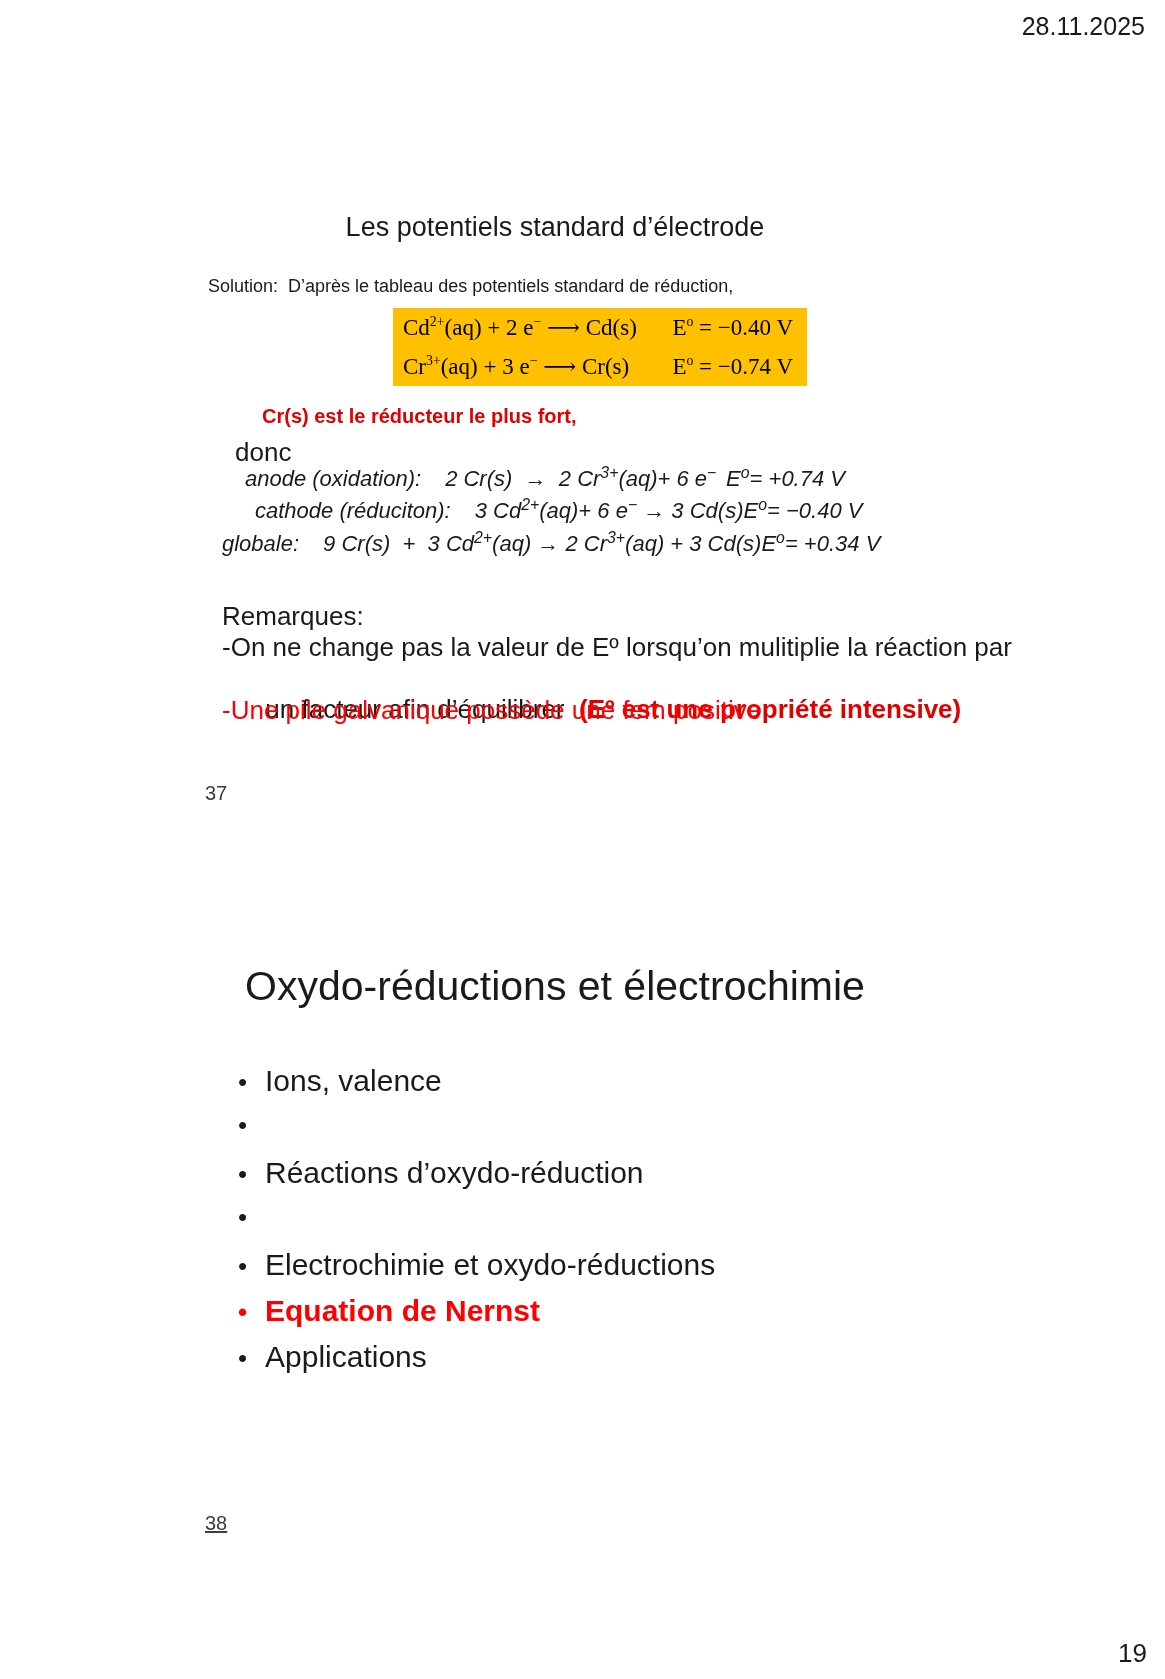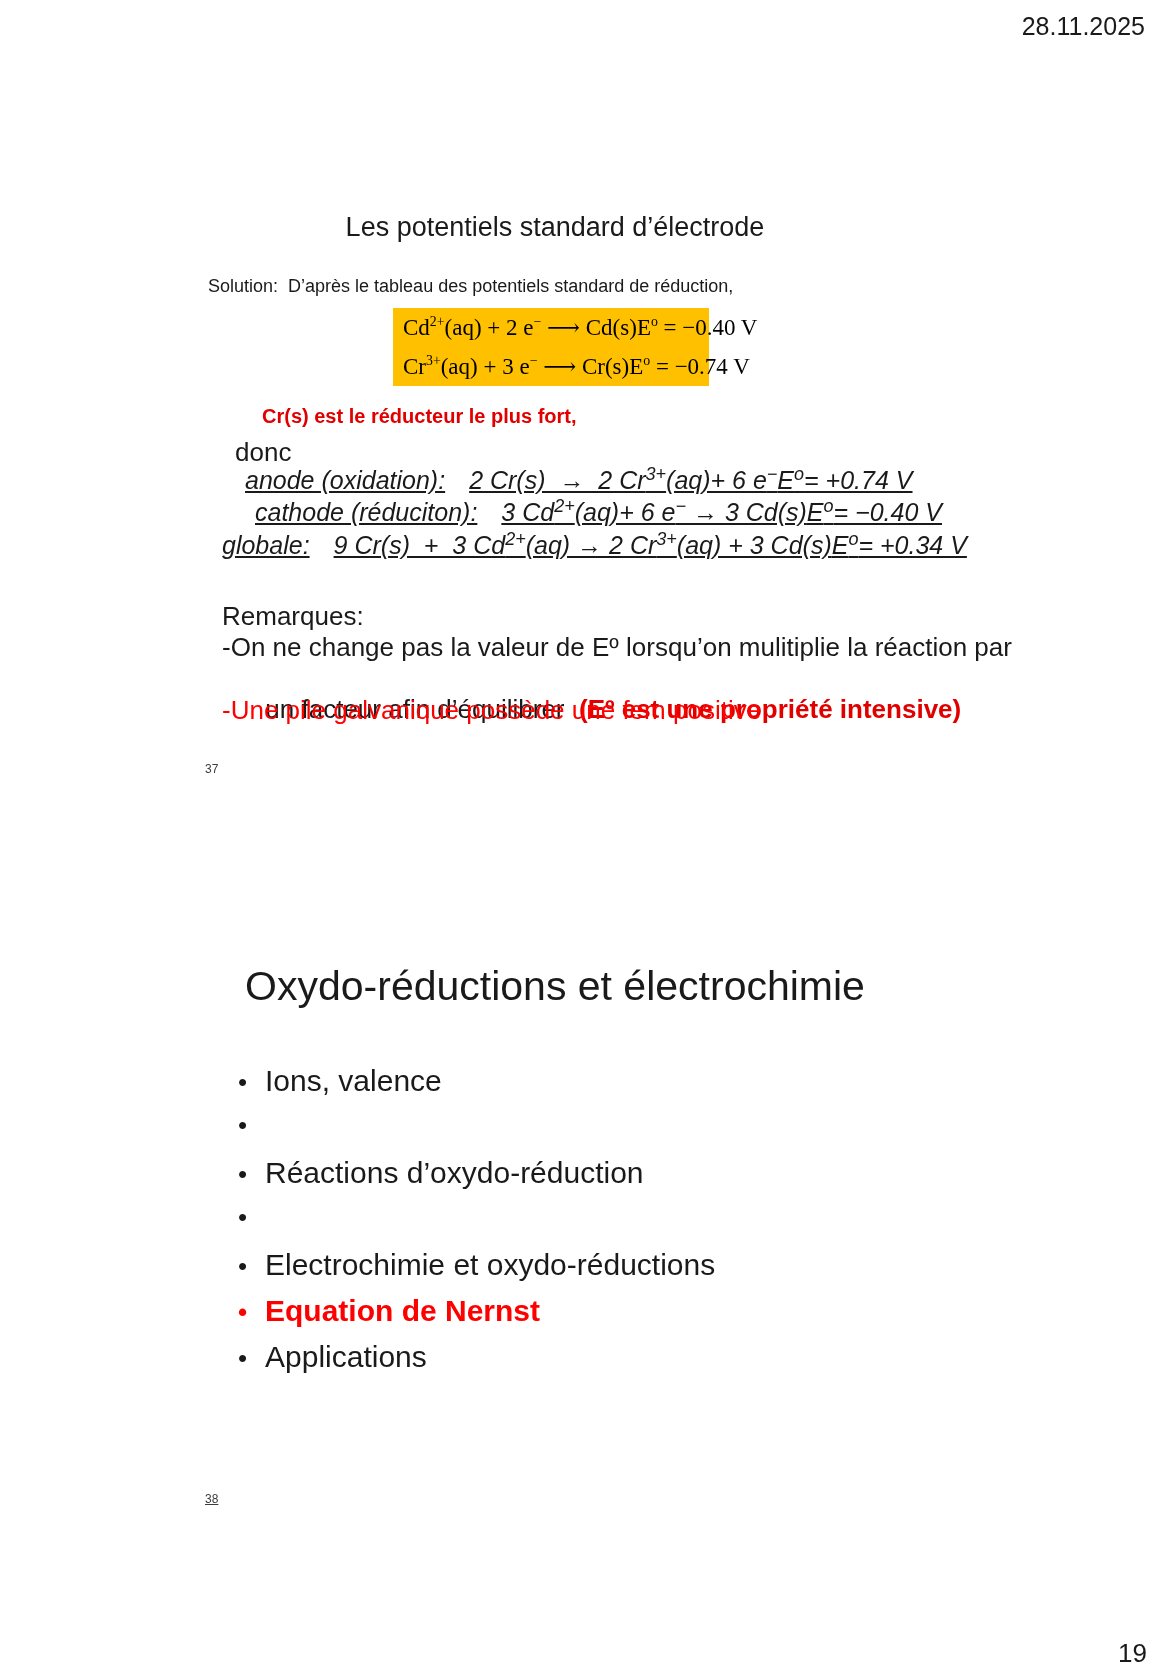--- a/index.html
+++ b/index.html
@@ -6,37 +6,37 @@
   .page{
     position:relative;width:1165px;height:1679px;background:#fff;overflow:hidden;
     font-family:"Liberation Sans","DejaVu Sans",sans-serif;color:var(--text,#1a1a1a);
   }
   .abs{position:absolute;}
   sup{line-height:0;}
 
   
   .date{top:12px;right:20px;font-size:25px;}
   .page-num{top:1638px;right:18px;font-size:26px;}
-  .slide-num{font-size:12px;color:var(--gray,#3c3c3c);}
+  .slide-num{font-size:20px;color:var(--gray,#3c3c3c);margin-top:20px;}
 
   
   .s37-title{top:212px;left:195px;width:720px;text-align:center;font-size:27px;white-space:pre;}
   .solution{top:276px;left:208px;font-size:18px;white-space:pre;}
   .hl-box{
-    top:308px;left:393px;width:316px;height:78px;background:var(--highlight,#FFC000);
+    top:308px;left:393px;width:414px;height:78px;background:var(--highlight,#FFC000);
     box-sizing:border-box;padding:6px 14px 6px 10px;
     display:flex;flex-direction:column;justify-content:space-between;
     font-family:"Liberation Serif","DejaVu Serif",serif;font-size:23px;color:#000;
   }
   .hl-row{display:flex;align-items:baseline;white-space:pre;}
   .hl-e{margin-left:auto;}
   .hl-box sup{font-size:60%;}
   .red-strong{top:405px;left:222px;font-size:20px;font-weight:bold;color:var(--redBold,#e00000);white-space:pre;margin-left:40px;}
   .donc{top:437px;left:235px;font-size:26px;}
-  .rxn{font-style:italic;font-size:25px;display:flex;align-items:flex-start;white-space:pre;text-decoration:underline;}
+  .rxn{font-style:italic;font-size:22px;display:flex;align-items:flex-start;white-space:pre;}
   .rxn sup{font-size:72%;}
   .rxn-label{margin-right:24px;}
   .rxn-e{margin-left:auto;}
   .rxn-anode{top:466px;left:245px;width:600px;}
   .rxn-cathode{top:498px;left:255px;width:585px;}
   .rxn-globale{top:531px;left:222px;width:646px;}
   .remarks-title{top:601px;left:222px;font-size:26px;}
   .remark-1{top:632px;left:222px;font-size:26px;white-space:pre;}
   .remark-2{top:663px;left:222px;font-size:26px;white-space:pre;}
   .remark-2 .red-part{font-weight:bold;color:var(--redBold,#e00000);}

